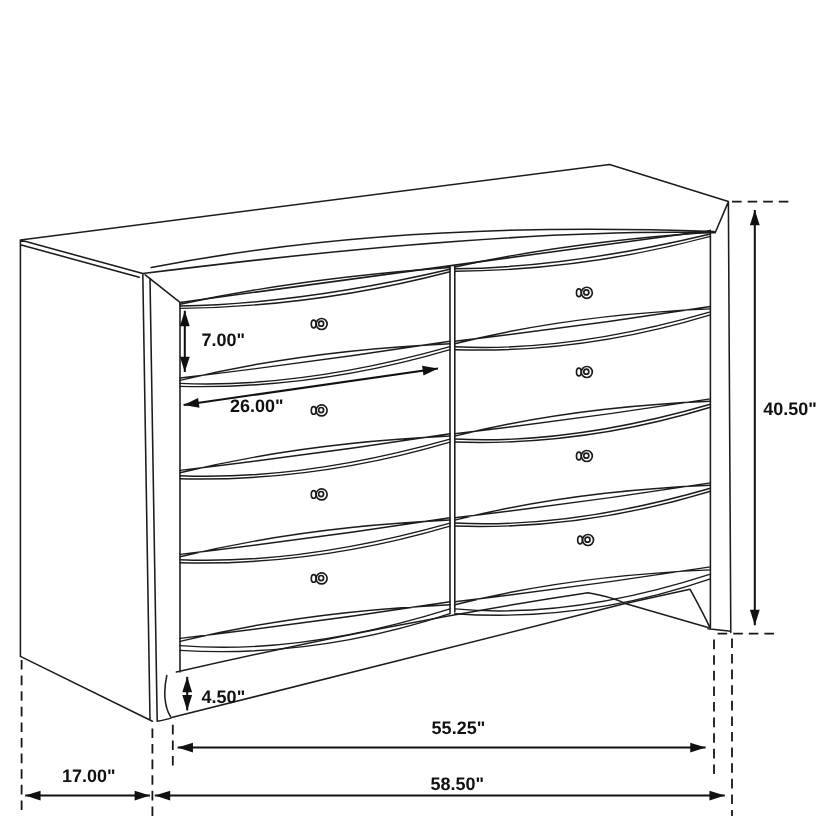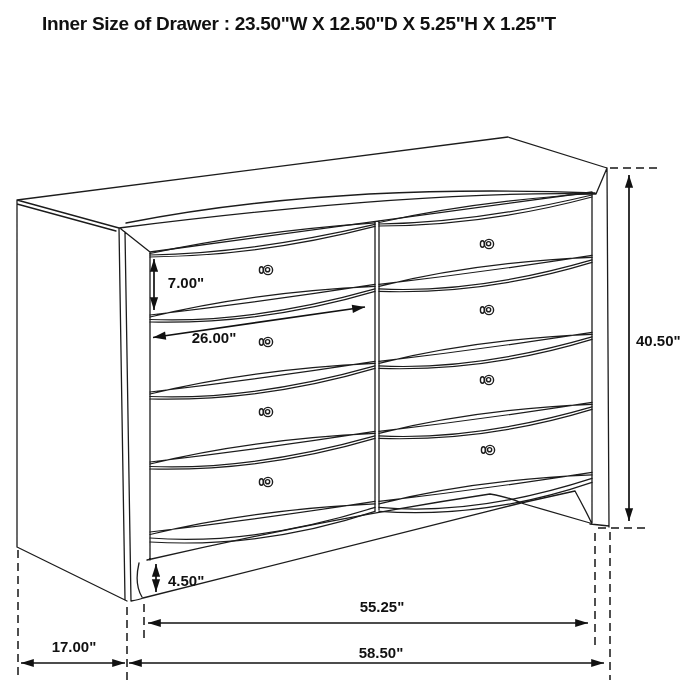--- a/index.html
+++ b/index.html
@@ -13,21 +13,20 @@
   .knob{fill:none;stroke:#1c1c1c;stroke-width:1.4;}
   .dash{fill:none;stroke:#161616;stroke-width:1.5;stroke-dasharray:8 5;}
   .dline{stroke:#111;stroke-width:1.7;}
   .dim-label{font:bold 15px "Liberation Sans", sans-serif;fill:#111;}
 </style>
 </head>
 <body>
 
 <div class="page">
 
-  <div class="title">Inner Size of Drawer : 23.50"W X 12.50"D X 5.25"H X 1.25"T</div>
 
   <svg width="700" height="700" viewBox="0 0 700 700">
     <defs>
       <marker id="arr" viewBox="0 0 14 10" refX="13.4" refY="5" markerWidth="14" markerHeight="10" markerUnits="userSpaceOnUse" orient="auto-start-reverse">
         <path d="M13.4,5 L0.6,0.9 L0.6,9.1 Z" fill="#111"></path>
       </marker>
     </defs>
 
     <g>
       <path class="ln" d="

